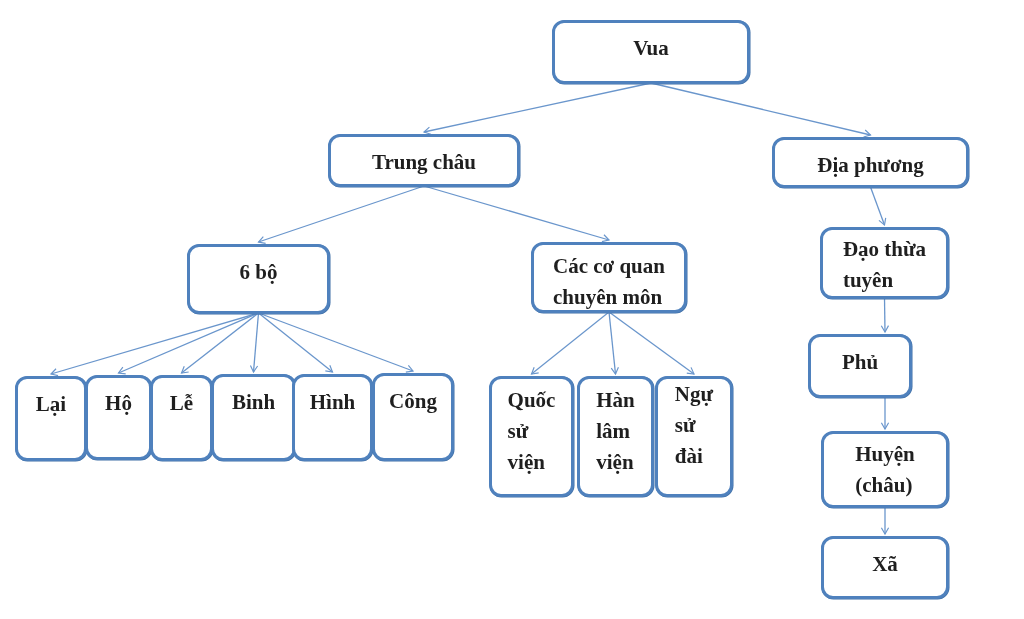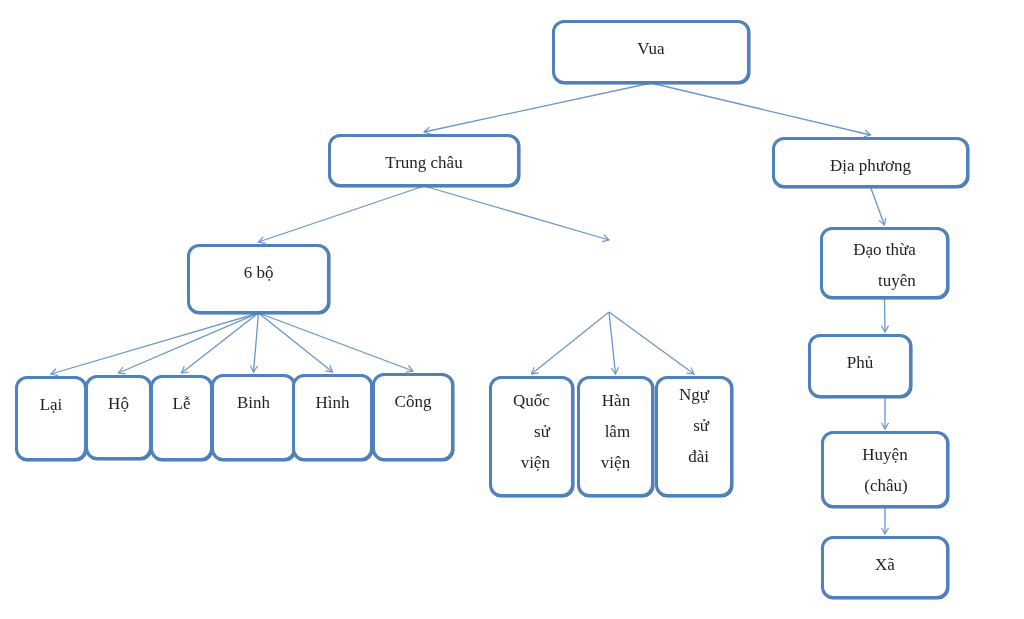--- a/index.html
+++ b/index.html
@@ -29,25 +29,26 @@
     background: #ffffff;
     border: 3px solid #4f81bd;
     border-radius: 12px;
     display: flex;
     justify-content: center;
     align-items: flex-start;
     padding-top: 10px;
     box-shadow: 0.5px 0.5px 0 0 #3e6ea5;
   }
   .node .label {
-    font-size: 17px;
+    font-size: 21px;
     line-height: 31px;
     color: #1f1f1f;
-    text-align: right;
+    text-align: left;
     white-space: pre-line;
+    font-weight: bold;
   }
 </style>
 </head>
 <body>
 
 <div id="canvas">
 
   <svg id="edge-layer">
       <defs>
         <marker id="arrowhead" viewBox="0 0 10 10" refX="8" refY="5" markerWidth="9" markerHeight="9" orient="auto" markerUnits="userSpaceOnUse">
@@ -82,20 +83,24 @@
   </div>
 
   <div class="node" id="n-dia_phuong" style="left:772px; top:137px; width:197px; height:51px;">
     <span class="label">Địa phương</span>
   </div>
 
   <div class="node" id="n-sau_bo" style="left:187px; top:244px; width:143px; height:70px;">
     <span class="label">6 bộ</span>
   </div>
 
+  <div class="node" id="n-co_quan" style="left:531px; top:242px; width:156px; height:71px; padding-top:6px;">
+    <span class="label">Các cơ quan
+chuyên môn</span>
+  </div>
 
   <div class="node" id="n-lai" style="left:15px; top:376px; width:72px; height:85px;">
     <span class="label">Lại</span>
   </div>
 
   <div class="node" id="n-ho" style="left:85px; top:375px; width:67px; height:85px;">
     <span class="label">Hộ</span>
   </div>
 
   <div class="node" id="n-le" style="left:150px; top:375px; width:63px; height:86px;">

